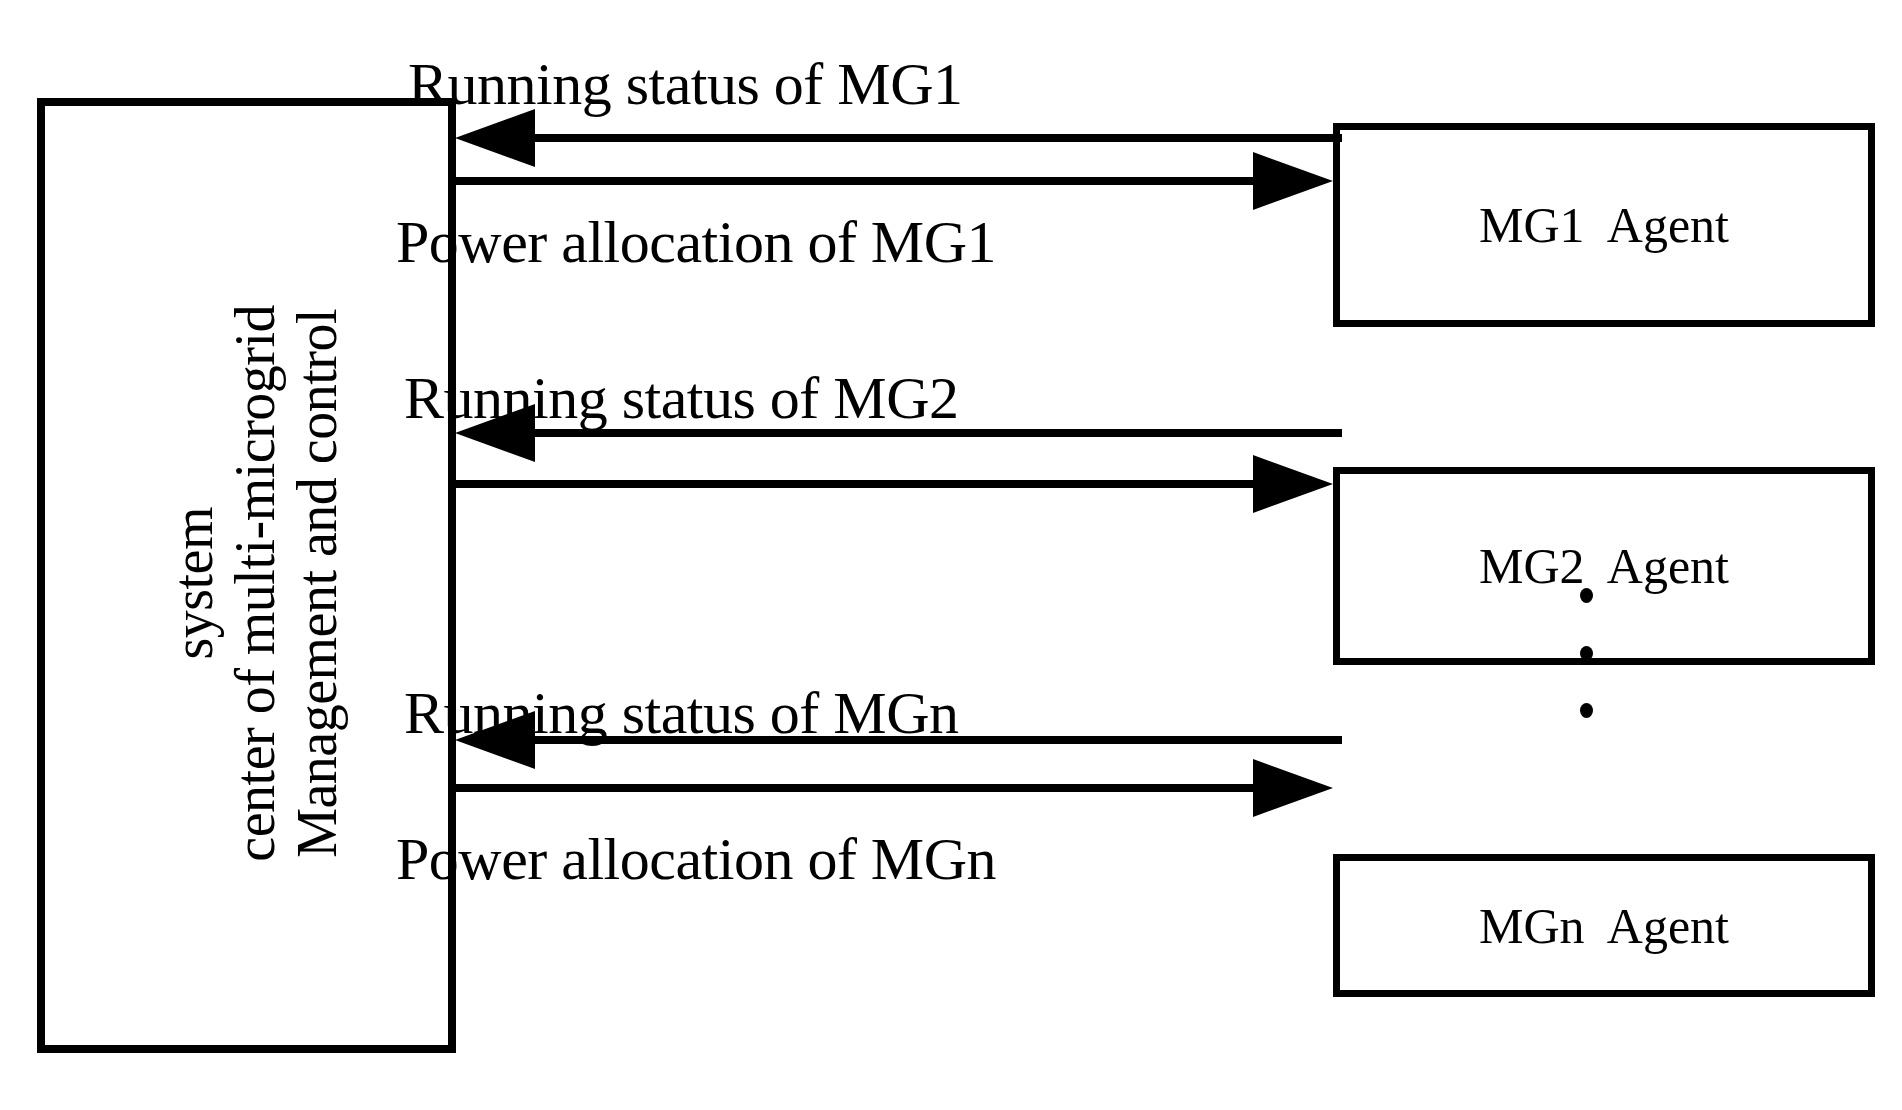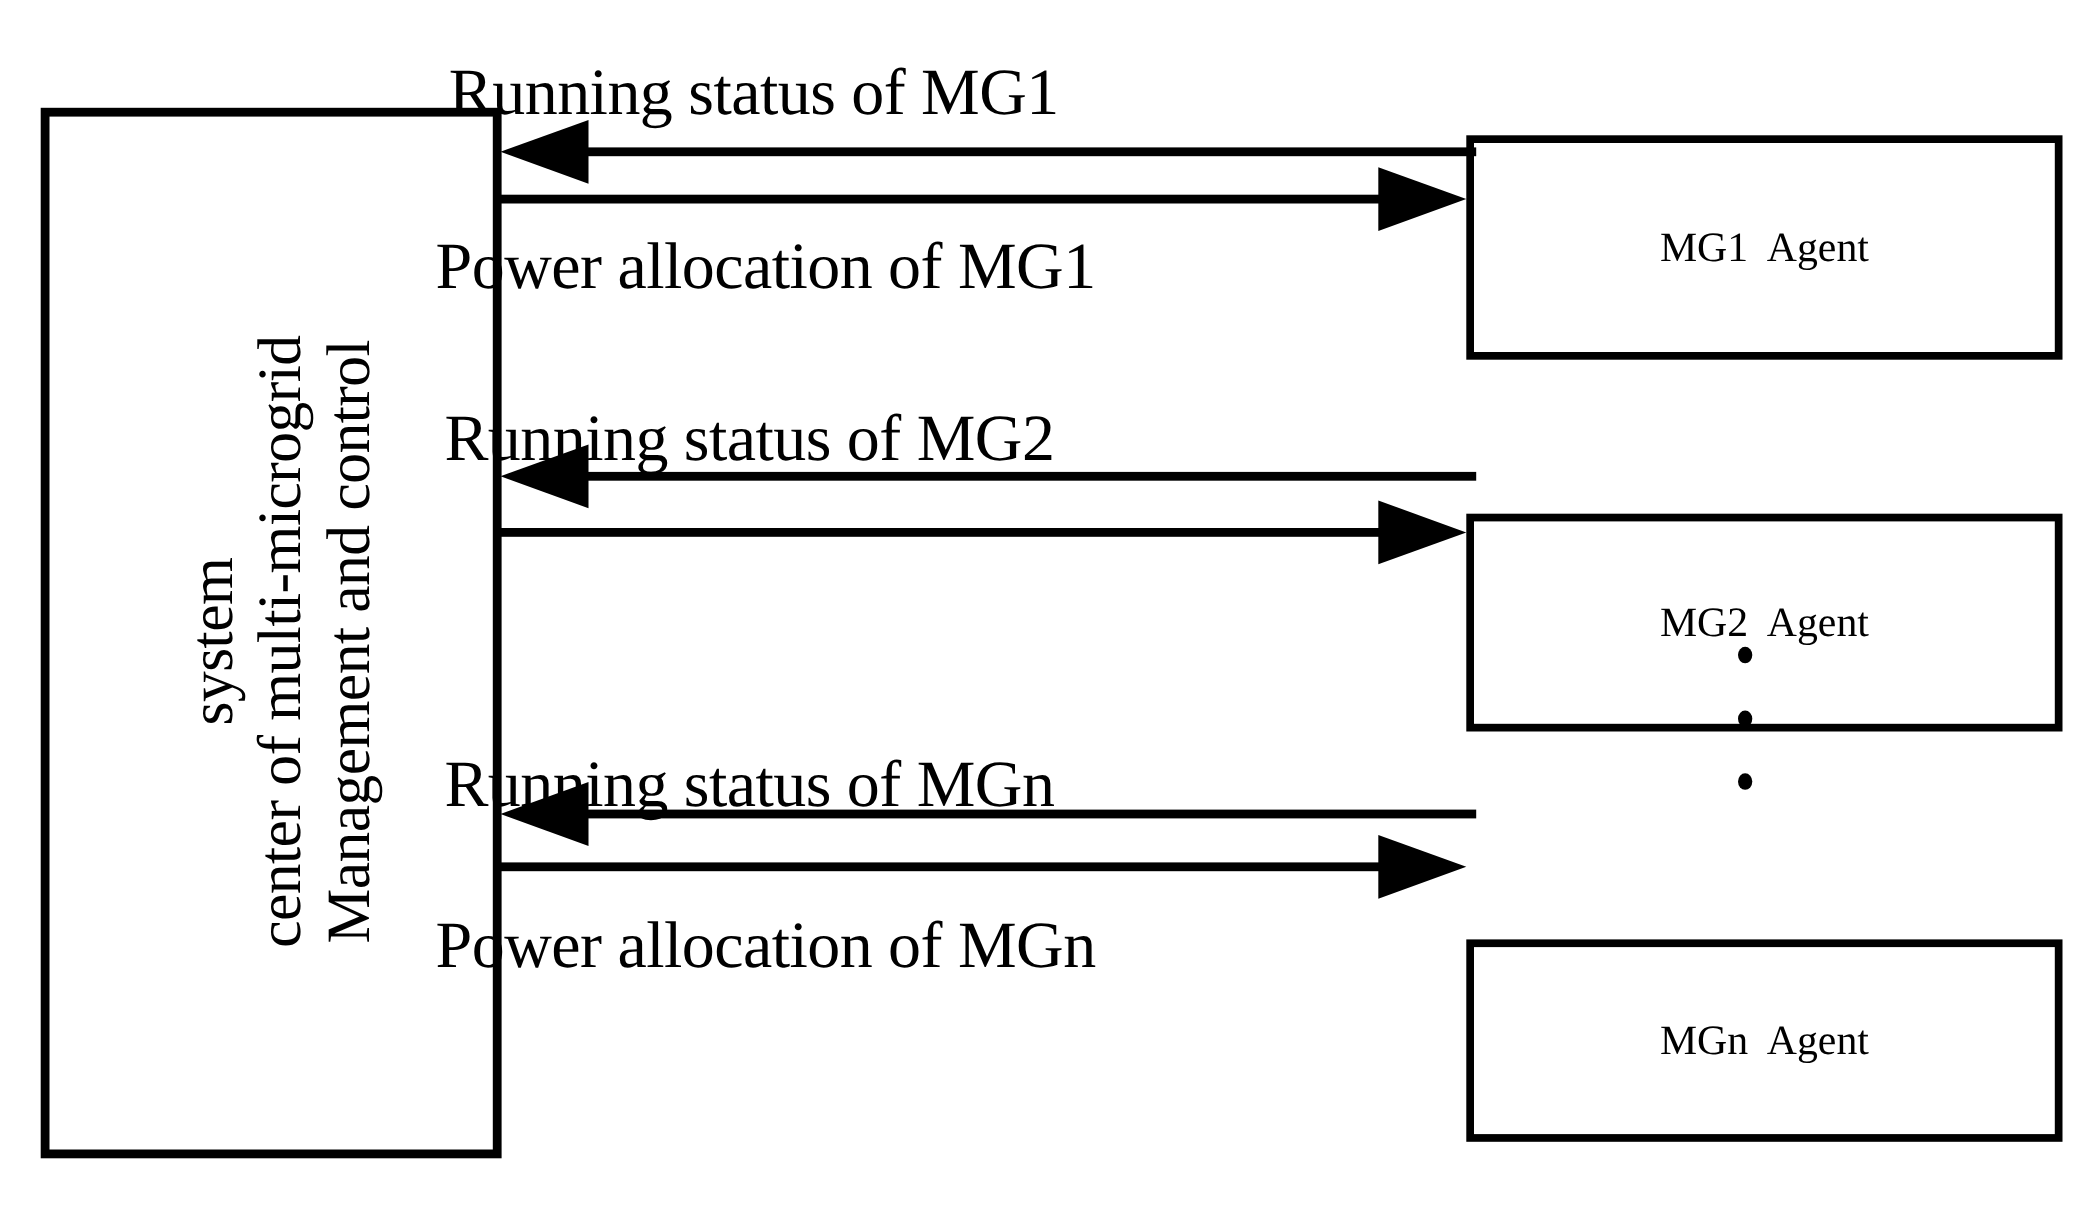--- a/index.html
+++ b/index.html
@@ -55,32 +55,32 @@
     font-size: 56px;
     line-height: 1;
     letter-spacing: -0.5px;
     white-space: nowrap;
     font-family: "Liberation Serif", "DejaVu Serif", serif;
   }
 
   
   #mg1-box { left: 1333px; top: 123px;  width: 542px; height: 204px; }
   #mg2-box { left: 1333px; top: 467px;  width: 542px; height: 198px; padding-left: 36px; }
-  #mgn-box { left: 1333px; top: 854px;  width: 542px; height: 184px; }
+  #mgn-box { left: 1333px; top: 854px;  width: 542px; height: 143px; }
 
   .agent-label {
     position: absolute;
     left: 0;
     top: 0;
     width: 100%;
     height: 100%;
     display: flex;
     align-items: center;
     justify-content: center;
-    font-size: 38px;
+    font-size: 50px;
     white-space: pre;
     letter-spacing: 0px;
   }
 
   
   .arrow-shaft {
     position: absolute;
     height: 8px;
     background: #000000;
   }

